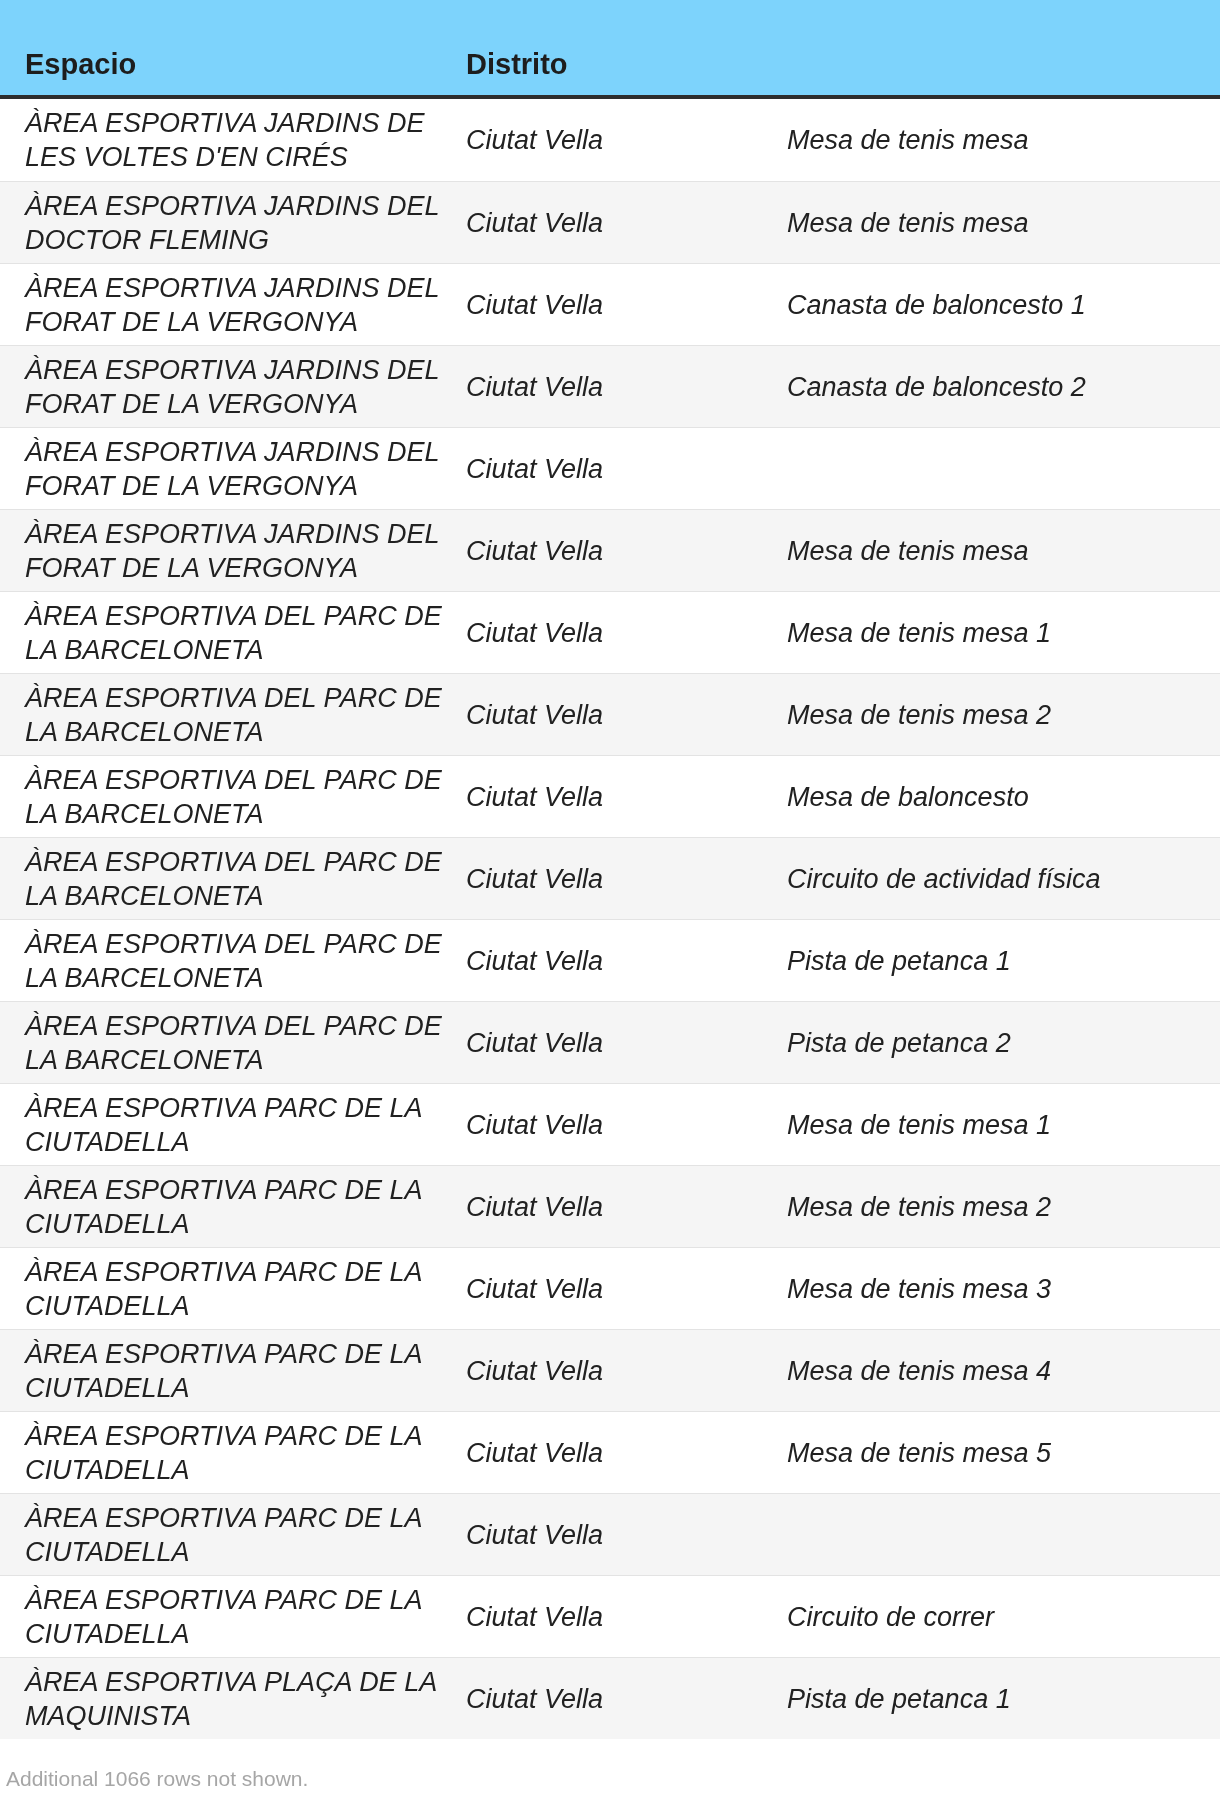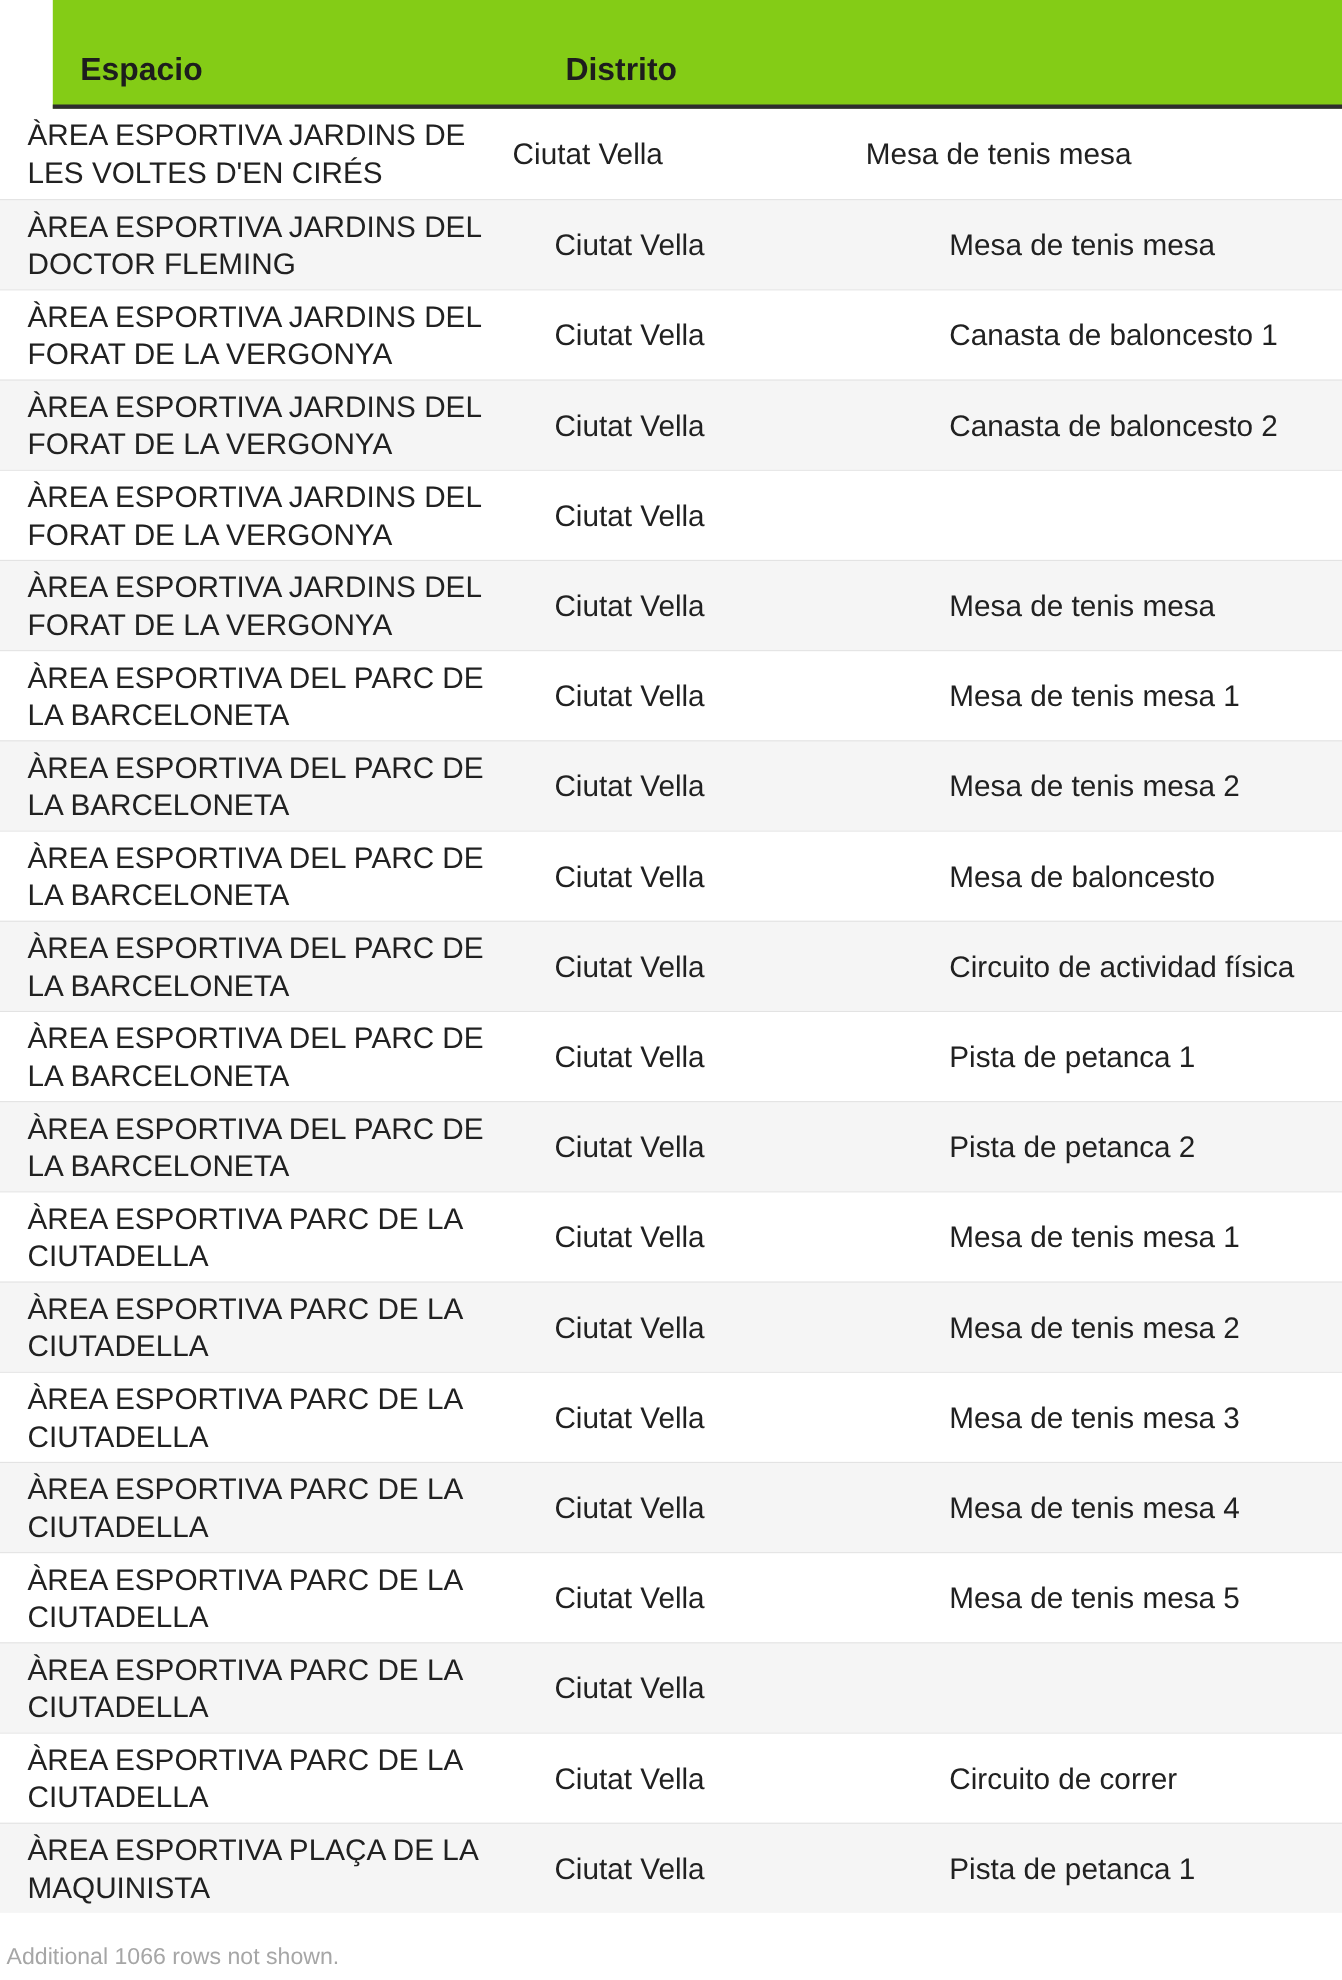--- a/index.html
+++ b/index.html
@@ -17,45 +17,44 @@
   .table {
     width: 1220px;
   }
   .header-row {
     display: grid;
     grid-template-columns: 466px 321px 433px;
     height: 99px;
     box-sizing: border-box;
     border-bottom: 4px solid #2d2d2d;
     align-items: end;
-    background: #84cc16;
-    margin-left: 48px;
+    background: #7dd3fc;
   }
   .th {
     font-size: 29px;
     font-weight: 700;
     color: #1d1d1d;
     padding-bottom: 16px;
     line-height: 1;
   }
   .th.c1 { padding-left: 25px; }
   .rows .row {
     display: grid;
     grid-template-columns: 466px 321px 433px;
     height: 82px;
     box-sizing: border-box;
     align-items: center;
     background: #ffffff;
+    font-style: italic;
   }
   .rows .row:nth-child(even) {
     background: #f5f5f5;
   }
   .rows .row + .row {
     border-top: 1px solid #e3e3e3;
-    gap: 38px;
   }
   .cell {
     font-size: 27px;
     color: #212121;
   }
   .cell.c1 {
     padding-left: 25px;
     padding-right: 10px;
     white-space: pre-line;
     line-height: 34px;

